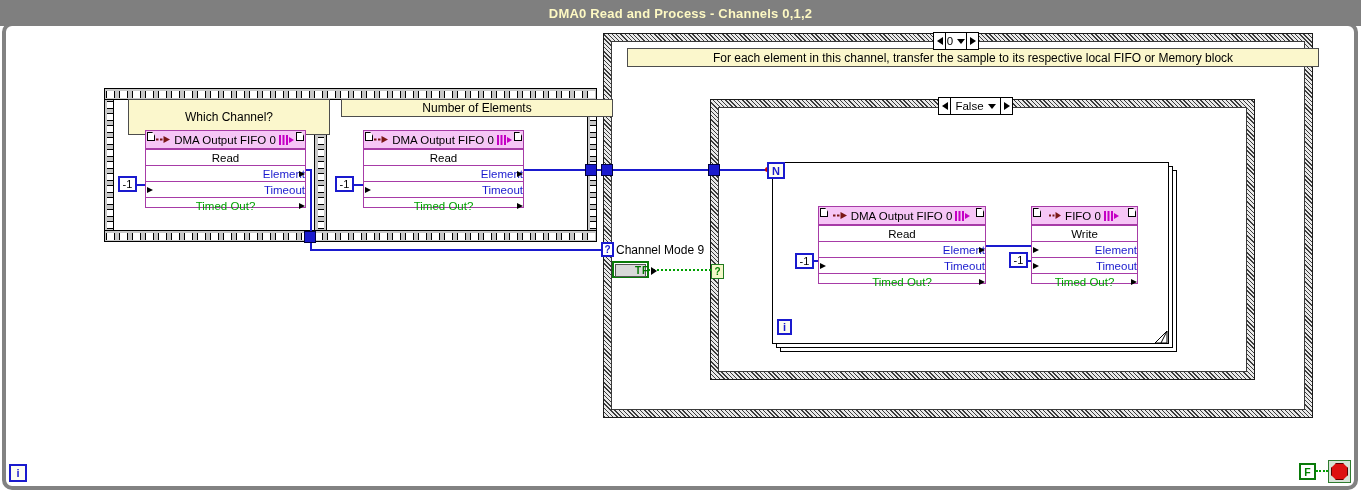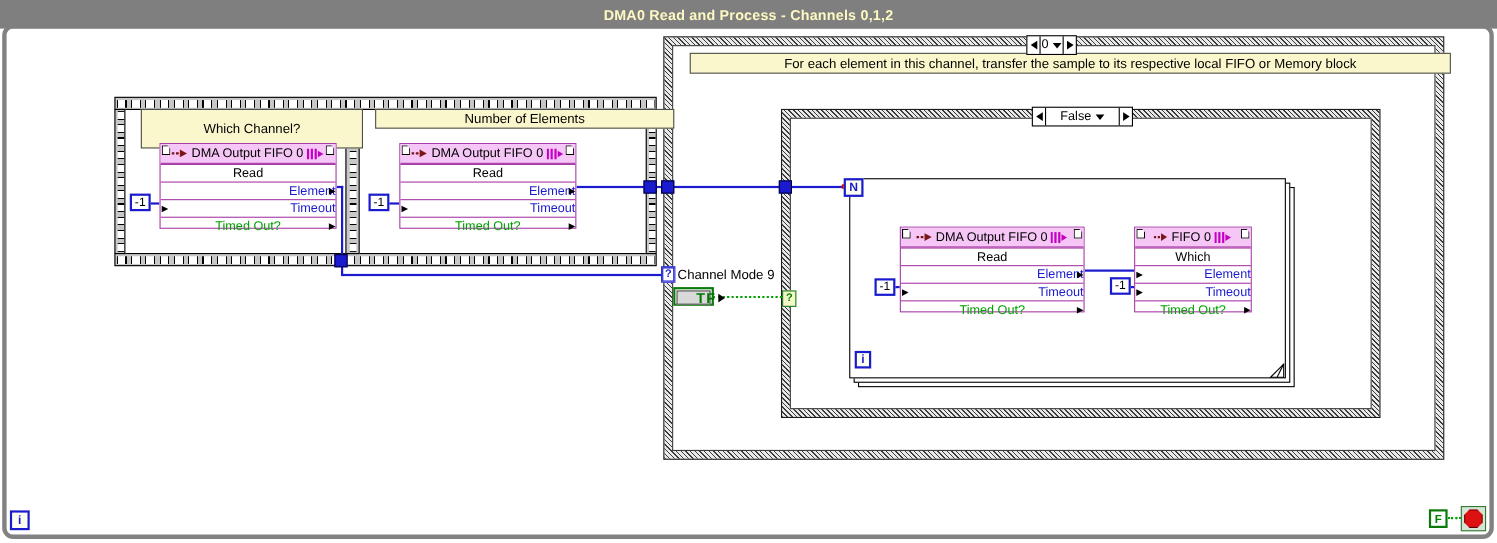--- a/index.html
+++ b/index.html
@@ -62,21 +62,21 @@
          display:flex;align-items:center;justify-content:center;font-size:11px;}
   .neg1{border:2px solid #1a1ace;background:#fff;color:#000;font-weight:normal;
         display:flex;align-items:center;justify-content:center;font-size:11px;}
   .qterm-blue{border:1px solid #1a1ace;box-shadow:inset 0 0 0 1px #1a1ace;background:#fff;color:#1a1ace;
         font-weight:bold;font-size:10px;display:flex;align-items:center;justify-content:center;}
   .qterm-green{border:1px solid #1f7a1f;background:#f4f7c8;color:#008000;font-weight:bold;font-size:10px;
         display:flex;align-items:center;justify-content:center;}
   .tf{border:2px solid #0a7a0a;background:#fff;padding:1px;}
   .tf-in{height:100%;background:#d9d9d9;border:1px solid #555;display:flex;align-items:center;
          justify-content:center;gap:2px;}
-  .tf-txt{color:#007700;font-weight:bold;font-size:13px;letter-spacing:1px;margin-left:31px;}
+  .tf-txt{color:#007700;font-weight:bold;font-size:10px;letter-spacing:1px;margin-left:31px;}
   .fconst{border:2px solid #0a7a0a;background:#fff;color:#008000;font-weight:bold;font-size:10.5px;
           display:flex;align-items:center;justify-content:center;}
   .stopterm{border:1px solid #2f7c2f;background:#d7e3d7;display:flex;align-items:center;justify-content:center;}
   .octagon{width:15px;height:15px;background:#dd1111;border:1px solid #5a0000;
            clip-path:polygon(30% 0,70% 0,100% 30%,100% 70%,70% 100%,30% 100%,0 70%,0 30%);}
 
   
   .wire{background:#1a1ace;}
   .wire-dot{border-top:2px dotted #00a000;height:0;}
   .tunnel{background:#1a1ace;border:1px solid #000040;}
@@ -113,21 +113,21 @@
       <span class="dd"></span>
     </span>
     <span class="sel-btn rgt">
         <span class="tr"></span>
       </span>
   </div>
 
   <div class="abs hatch" style="left:710px;top:99px;width:545px;height:281px"></div>
   <div class="abs winner" style="left:718px;top:107px;width:529px;height:265px"></div>
 
-  <div class="abs sel" style="left:938px;top:97px;width:92px;height:18px">
+  <div class="abs sel" style="left:938px;top:97px;width:75px;height:18px">
     <span class="sel-btn lft">
         <span class="tl"></span>
       </span>
     <span class="sel-val">
       <span>False</span>
       <span class="dd"></span>
     </span>
     <span class="sel-btn rgt">
         <span class="tr"></span>
       </span>
@@ -294,21 +294,21 @@
       <span class="n-title">FIFO 0</span>
       <svg width="16" height="10">
           <rect x="0" width="2" height="10" fill="#c400c4"></rect>
           <rect x="3.5" width="2" height="10" fill="#c400c4"></rect>
           <rect x="7" width="2" height="10" fill="#c400c4"></rect>
           <path d="M10 2 L15 5 L10 8Z" fill="#c400c4"></path>
         </svg>
       <span class="dogear dr"></span>
     </div>
     <div class="n-row op">
-        <span>Which</span>
+        <span>Write</span>
       </div>
     <div class="n-row b">
         <span>Element</span>
         <span class="tri l"></span>
       </div>
     <div class="n-row b">
         <span>Timeout</span>
         <span class="tri l"></span>
       </div>
     <div class="n-row g">

